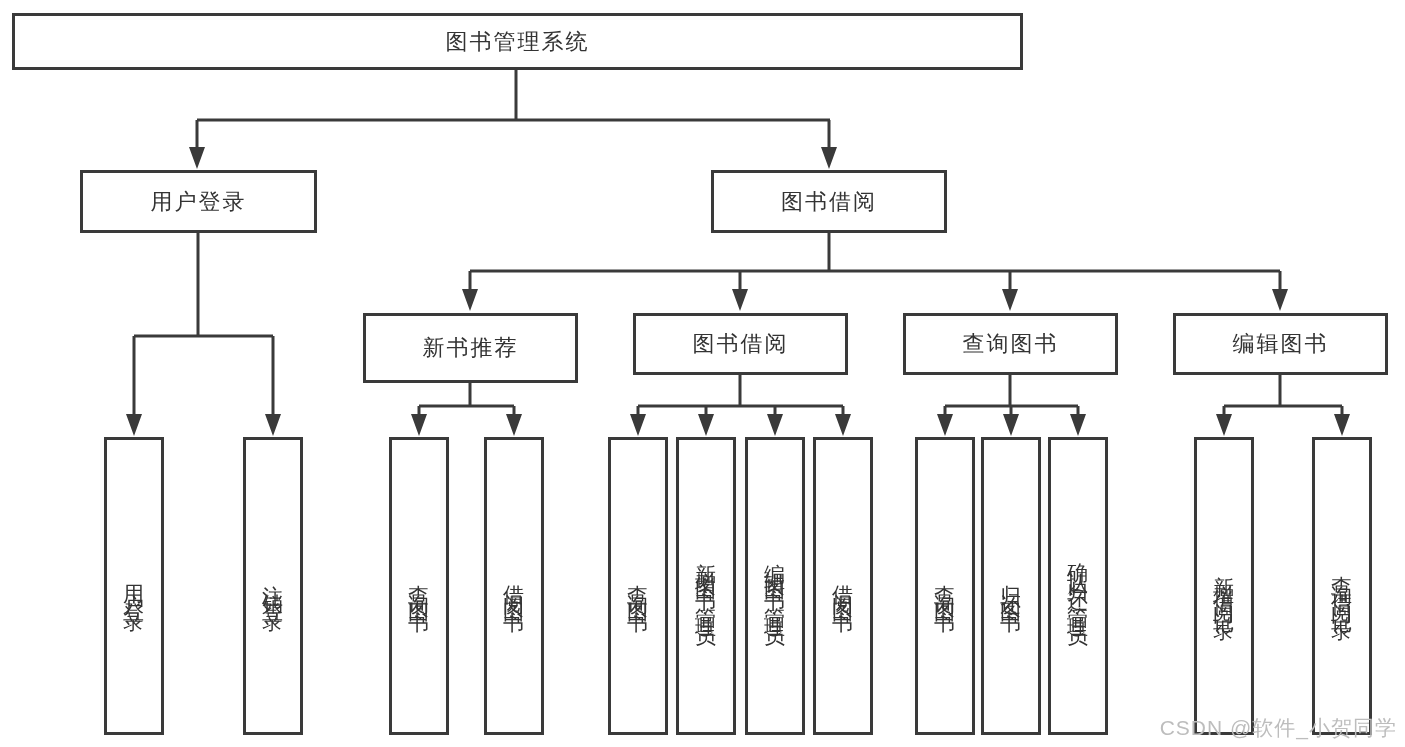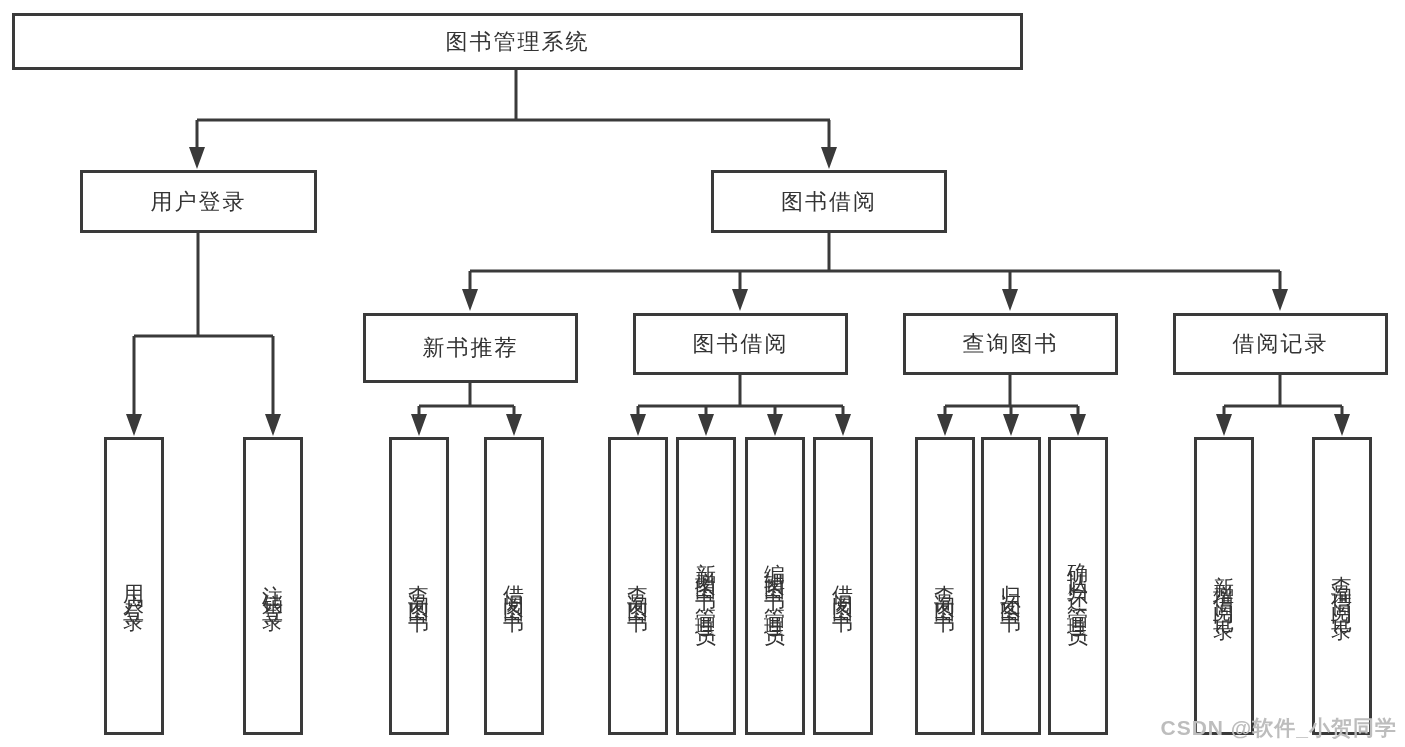--- a/index.html
+++ b/index.html
@@ -45,21 +45,20 @@
     line-height:1;
     white-space:nowrap;
   }
   .watermark{
     position:absolute;
     right:8px;
     bottom:5px;
     font-size:21px;
     letter-spacing:1px;
     color:var(--watermark);
-    font-weight:bold;
   }
 </style>
 </head>
 <body>
 
 <div class="canvas">
 
   <svg class="connectors" width="1405" height="747" viewBox="0 0 1405 747" aria-hidden="true">
     <path fill="none" stroke="#3a3a3a" stroke-width="3" d="
       M516,69 V120 M197,120 H830 M197,120 V149 M829,120 V149
@@ -96,21 +95,21 @@
   <div class="node h" style="left:363px;top:313px;width:215px;height:70px">
     <span>新书推荐</span>
   </div>
   <div class="node h" style="left:633px;top:313px;width:215px;height:62px">
     <span>图书借阅</span>
   </div>
   <div class="node h" style="left:903px;top:313px;width:215px;height:62px">
     <span>查询图书</span>
   </div>
   <div class="node h" style="left:1173px;top:313px;width:215px;height:62px">
-    <span>借阅记录</span>
+    <span>编辑图书</span>
   </div>
 
   <div class="node v" style="left:104px;top:437px;width:60px;height:298px">
     <span class="vtext">用户登录</span>
   </div>
   <div class="node v" style="left:243px;top:437px;width:60px;height:298px">
     <span class="vtext">注销登录</span>
   </div>
 
   <div class="node v" style="left:389px;top:437px;width:60px;height:298px">

